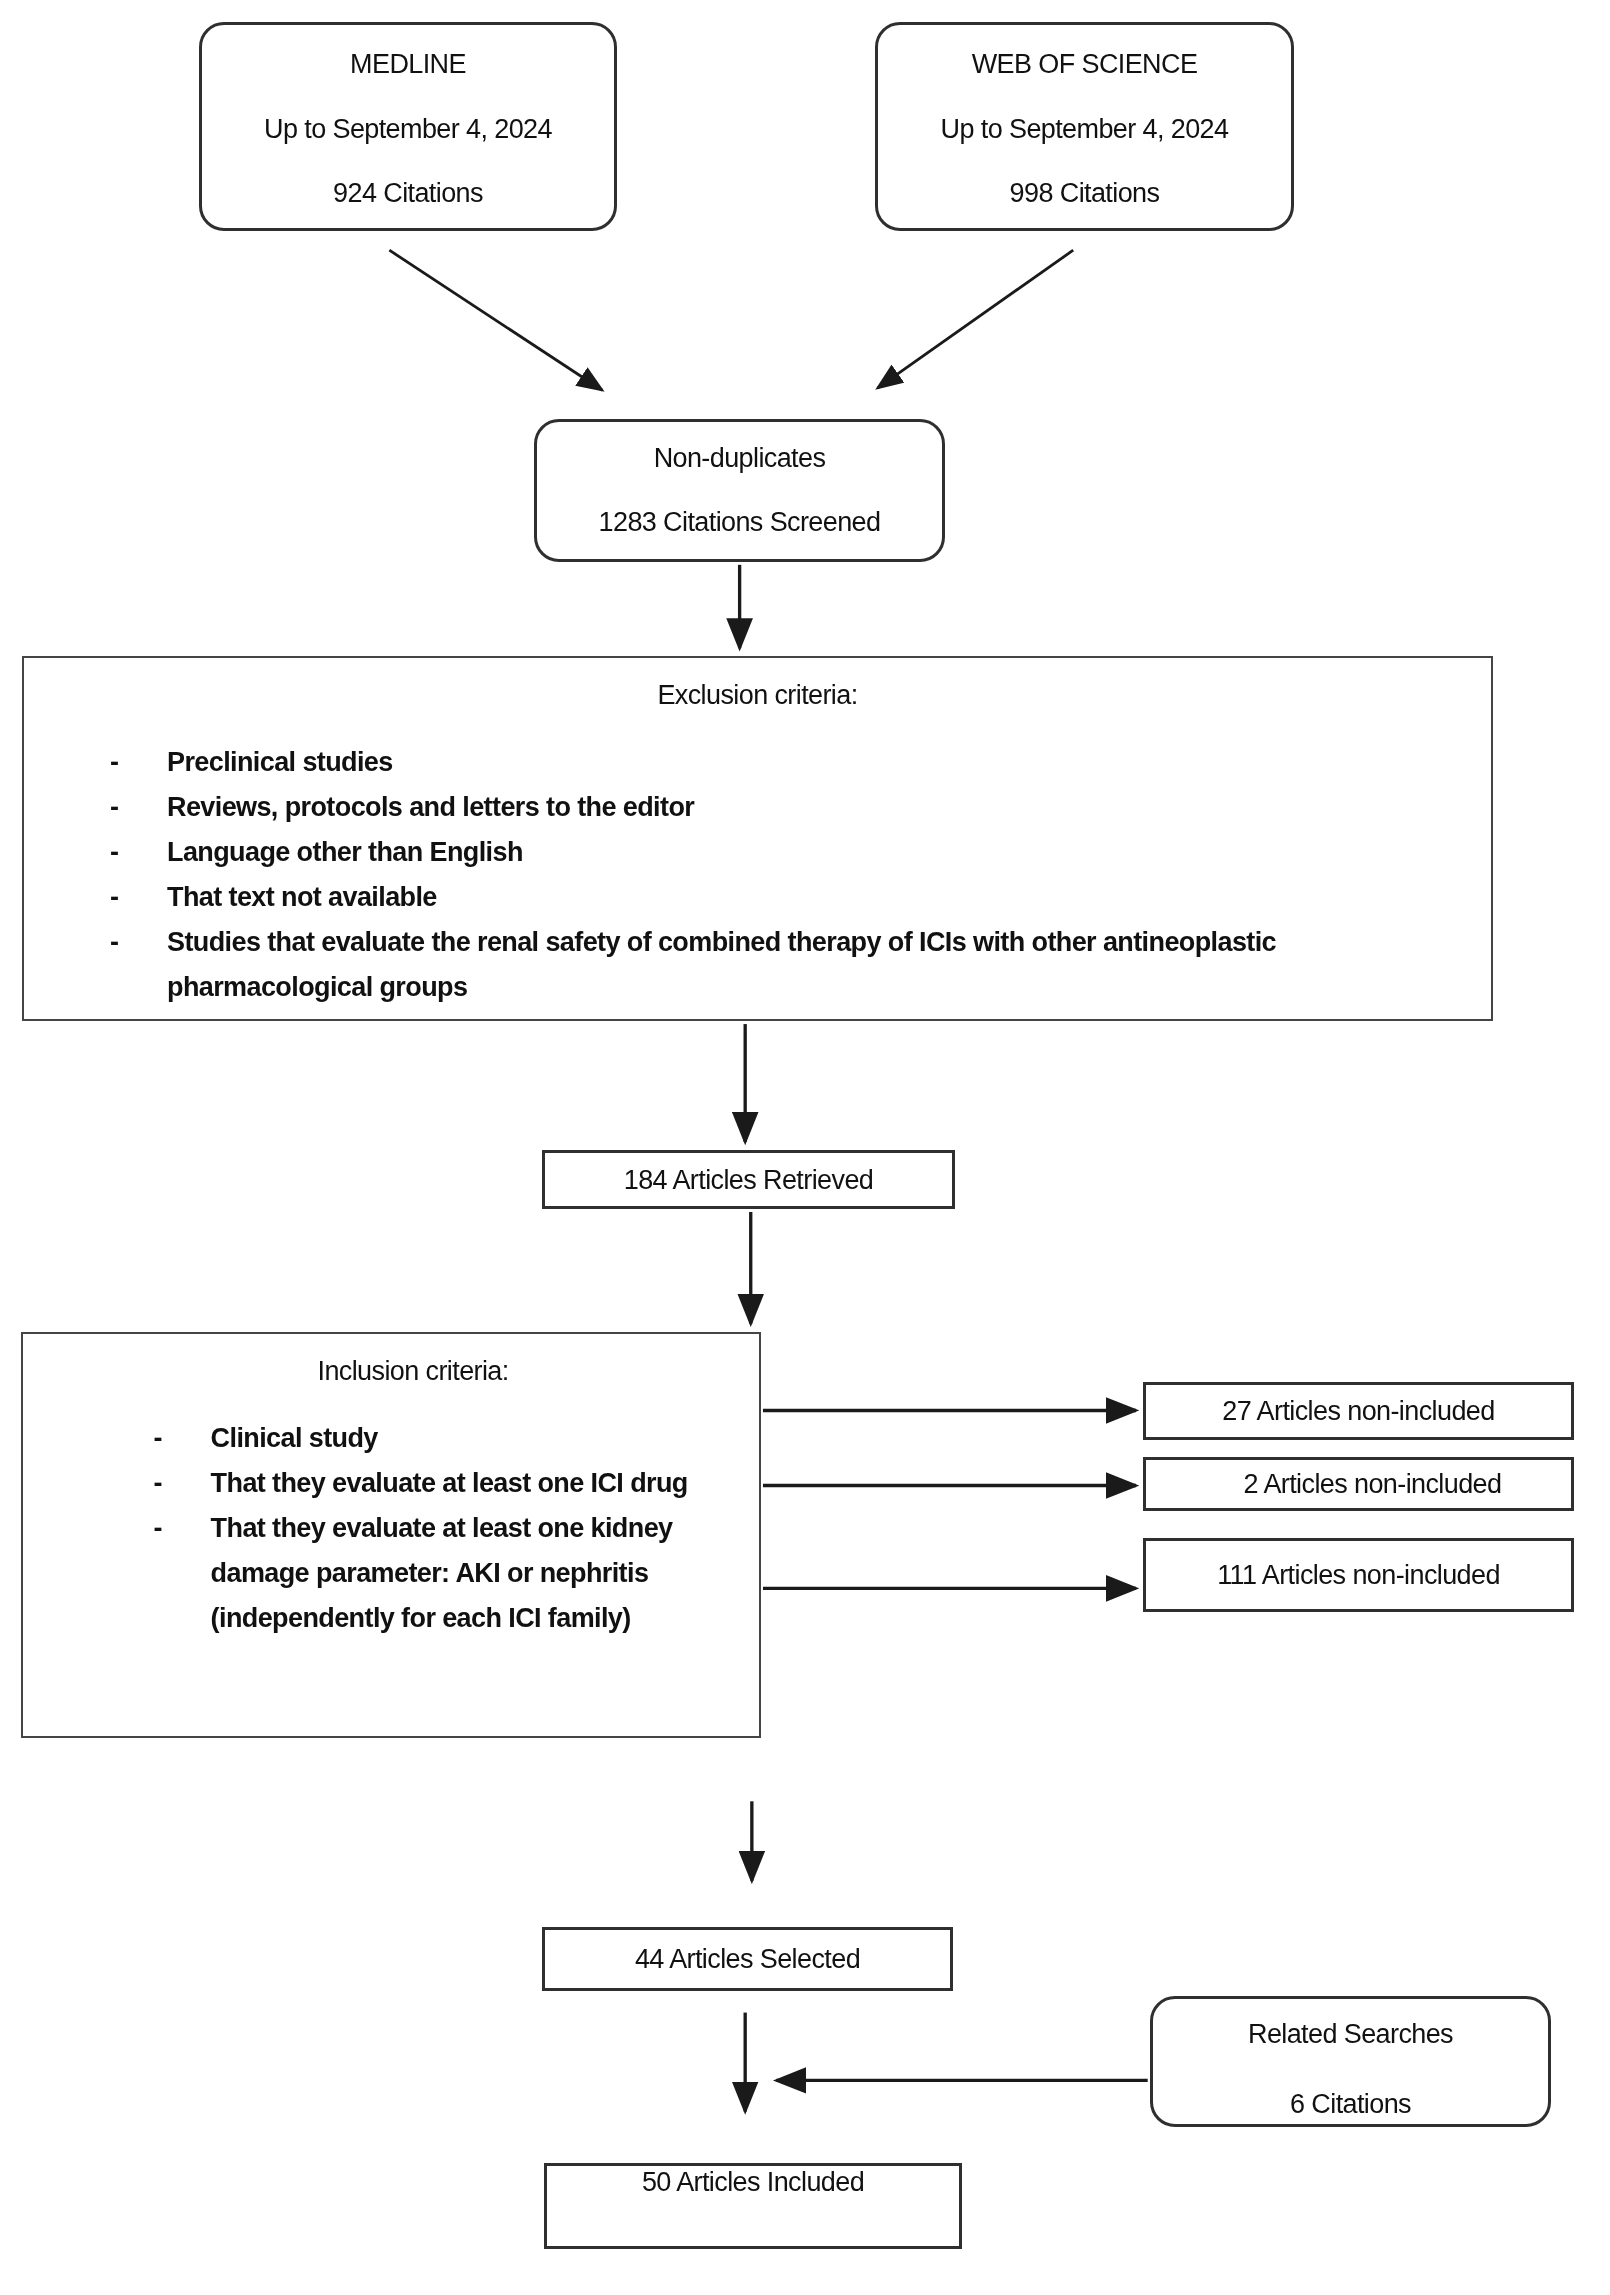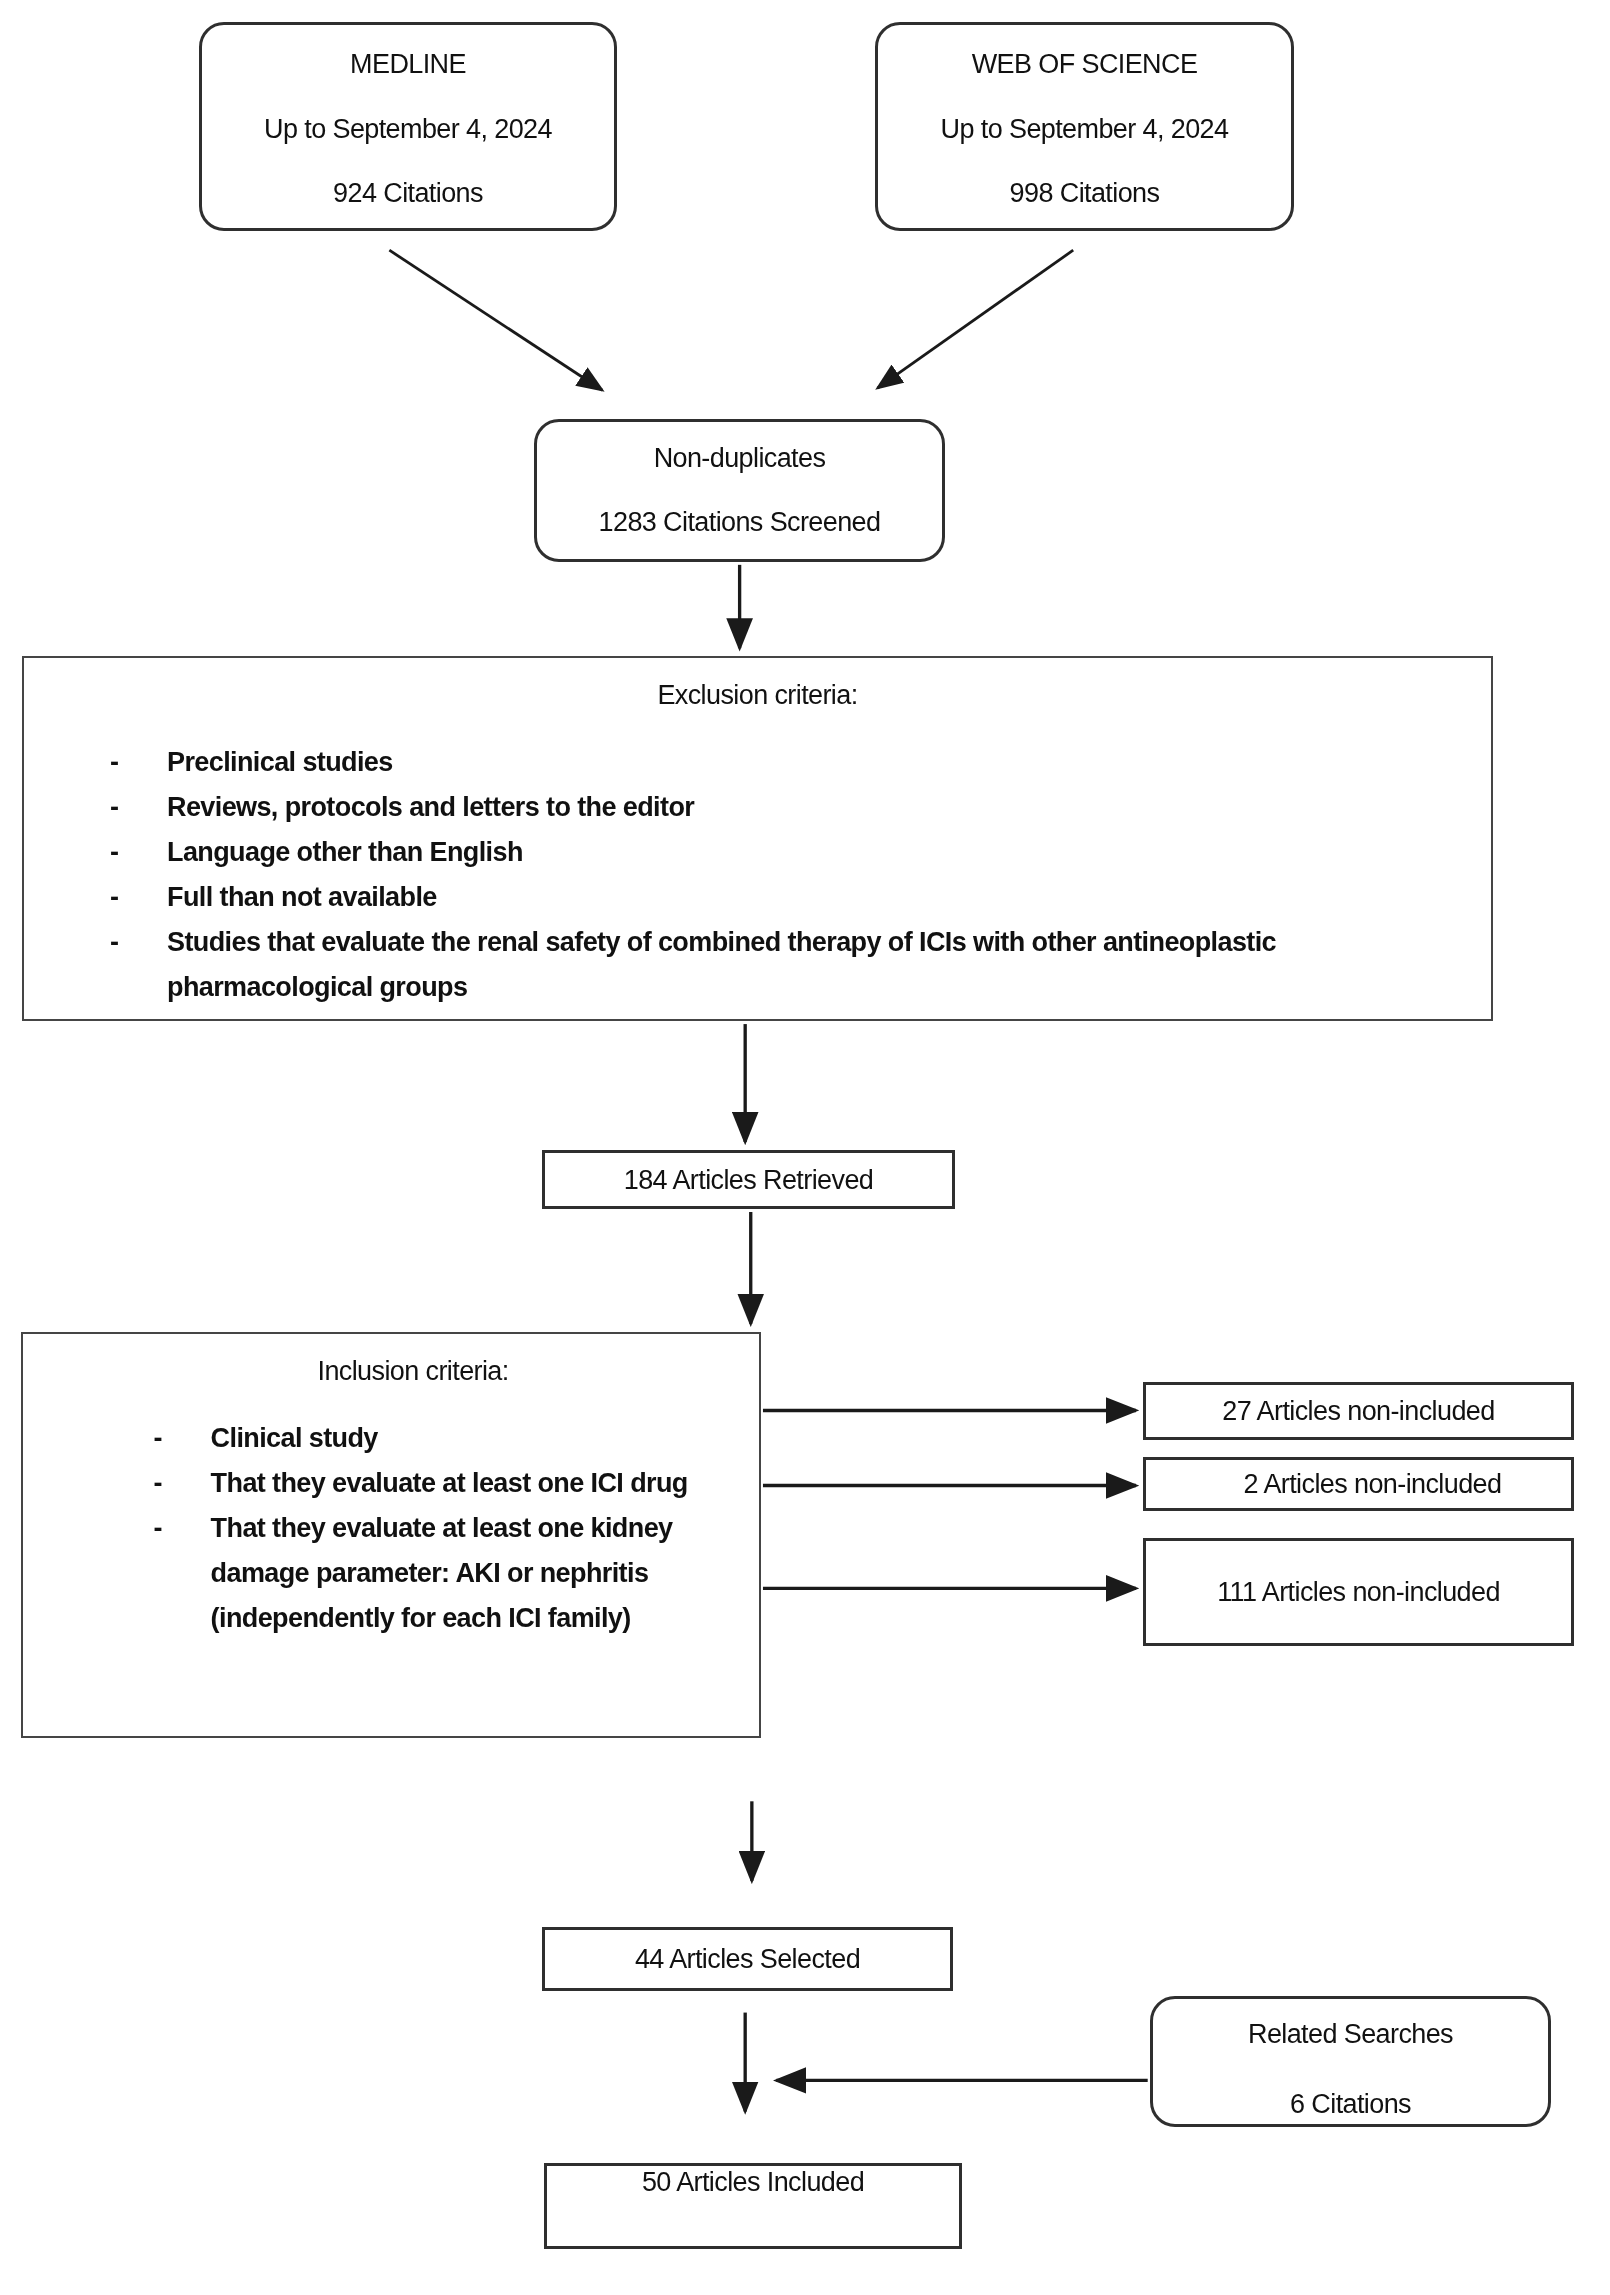--- a/index.html
+++ b/index.html
@@ -130,21 +130,21 @@
       <li>
         <span class="bullet-dash"></span>
         <span class="bullet-text">Reviews, protocols and letters to the editor</span>
       </li>
       <li>
         <span class="bullet-dash"></span>
         <span class="bullet-text">Language other than English</span>
       </li>
       <li>
         <span class="bullet-dash"></span>
-        <span class="bullet-text">Full than not available</span>
+        <span class="bullet-text">That text not available</span>
       </li>
       <li>
         <span class="bullet-dash"></span>
         <span class="bullet-text">Studies that evaluate the renal safety of combined therapy of ICIs with other antineoplastic pharmacological groups</span>
       </li>
     </ul>
   </div>
 
   <div class="fbox center-one" style="left:542px; top:1150px; width:413px; height:59px;">
     <div>184 Articles Retrieved</div>
@@ -169,21 +169,21 @@
   </div>
 
   <div class="fbox center-one" style="left:1143px; top:1382px; width:431px; height:58px;">
     <div>27 Articles non-included</div>
   </div>
 
   <div class="fbox center-one" style="left:1143px; top:1457px; width:431px; height:54px;padding-left:28px;">
     <div>2 Articles non-included</div>
   </div>
 
-  <div class="fbox center-one" style="left:1143px; top:1538px; width:431px; height:108px;">
+  <div class="fbox center-one" style="left:1143px; top:1538px; width:431px; height:74px;">
     <div class="wrap-narrow">111 Articles non-included</div>
   </div>
 
   <div class="fbox center-one" style="left:542px; top:1927px; width:411px; height:64px;">
     <div>44 Articles Selected</div>
   </div>
 
   <div class="fbox col-between" style="left:1150px; top:1996px; width:401px; height:131px; padding:19px 5.6px 4.4px 5.6px;">
     <div>Related Searches</div>
     <div>6 Citations</div>

